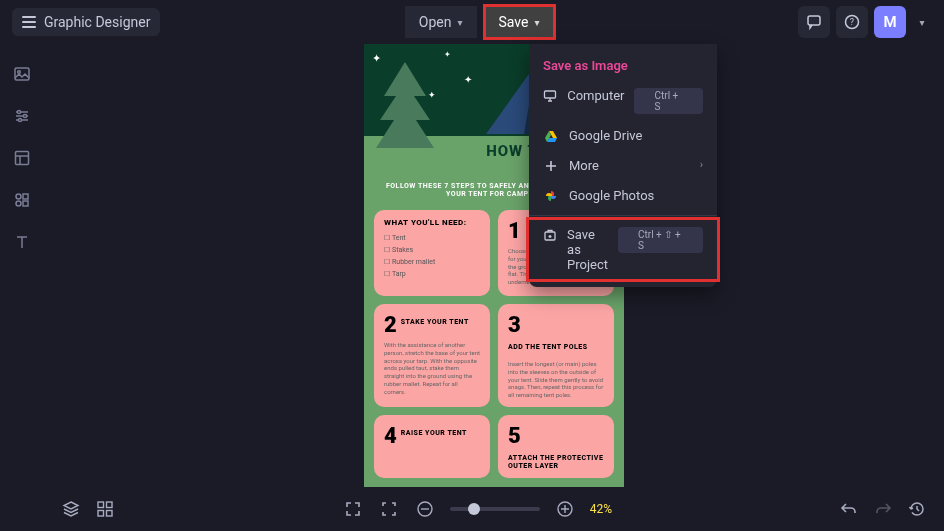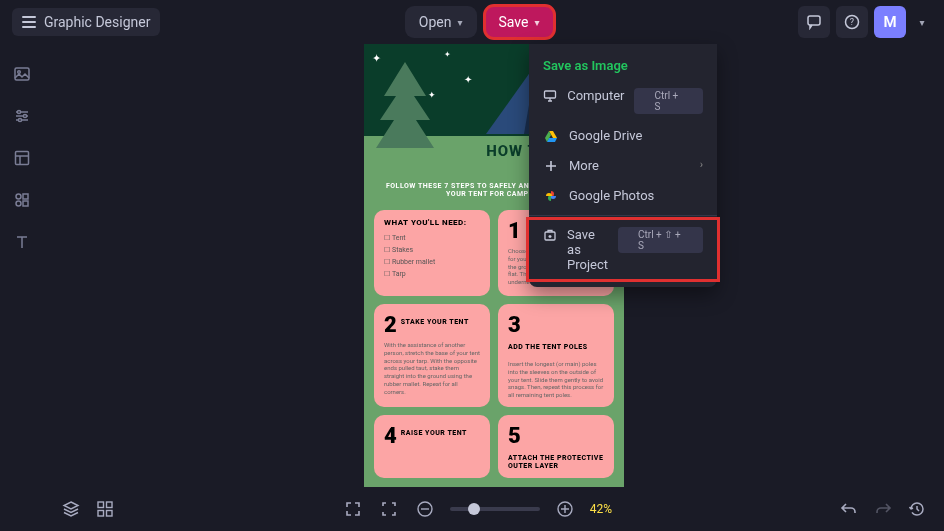--- a/index.html
+++ b/index.html
@@ -2,22 +2,22 @@
 <html><head>
 <meta charset="utf-8">
 <style>
 *{margin:0;padding:0;box-sizing:border-box;font-family:-apple-system,BlinkMacSystemFont,'Segoe UI',Roboto,sans-serif}
 body{background:#1a1b26;color:#c5c8d9;width:944px;height:531px;overflow:hidden;position:relative}
 .topbar{height:44px;display:flex;align-items:center;padding:0 12px;gap:8px}
 .menu-btn{display:flex;align-items:center;gap:8px;padding:6px 10px;background:#272836;border-radius:6px;cursor:pointer;font-size:14px}
 .hamburger{display:flex;flex-direction:column;gap:3px}
 .hamburger span{width:14px;height:2px;background:#c5c8d9;border-radius:1px}
 .top-center{flex:1;display:flex;justify-content:center;gap:8px}
-.btn{display:flex;align-items:center;gap:6px;padding:8px 14px;background:#272836;border-radius:9px;cursor:pointer;font-size:14px}
-.btn-save{background:#be185d;color:#fff;outline:3px solid #e03030;outline-offset:-1px}
+.btn{display:flex;align-items:center;gap:6px;padding:8px 14px;background:#272836;border-radius:0;cursor:pointer;font-size:14px}
+.btn-save{background:#404040;color:#fff;outline:3px solid #e03030;outline-offset:-1px}
 .chev{font-size:10px;opacity:.8}
 .top-right{display:flex;align-items:center;gap:6px}
 .icon-btn{width:32px;height:32px;display:flex;align-items:center;justify-content:center;background:#272836;border-radius:6px;cursor:pointer}
 .avatar{width:32px;height:32px;background:#7b7fff;color:#fff;border-radius:6px;display:flex;align-items:center;justify-content:center;font-weight:600;font-size:15px}
 .sidebar{position:absolute;left:0;top:44px;width:44px;display:flex;flex-direction:column;align-items:center;gap:18px;padding-top:18px}
 .side-icon{width:24px;height:24px;display:flex;align-items:center;justify-content:center;color:#7a7d95;cursor:pointer}
 .canvas-area{position:absolute;left:44px;top:44px;right:0;bottom:44px;display:flex;justify-content:center;align-items:flex-start;overflow:hidden}
 .canvas{width:260px;height:500px;background:#6aa36a;position:relative;margin-top:0;overflow:hidden}
 .sky{height:92px;background:#0a3d2a;position:relative}
 .star{position:absolute;color:#fff}
@@ -26,21 +26,21 @@
 .title{color:#0a3d2a;font-weight:800;font-size:15px;text-align:right;padding:6px 14px 2px 0;letter-spacing:1px}
 .subtitle{color:#fff;font-size:7px;text-align:center;font-weight:700;padding:2px 20px 4px;letter-spacing:.5px}
 .cards{display:grid;grid-template-columns:1fr 1fr;gap:8px;padding:8px 10px}
 .card{background:#fca5a5;border-radius:10px;padding:8px 10px;min-height:86px}
 .card-num{font-size:22px;font-weight:900;color:#000;display:inline-block;margin-right:4px}
 .card-title{font-size:7px;font-weight:800;color:#000;display:inline-block;vertical-align:top;margin-top:6px;letter-spacing:.5px}
 .card-body{font-size:6px;color:#666;line-height:1.3;margin-top:4px}
 .need-list{font-size:7px;color:#555;line-height:1.7}
 .need-list div:before{content:"☐ ";font-size:7px}
 .dropdown{position:absolute;left:529px;top:44px;width:188px;background:#23242f;border-radius:0 0 8px 8px;padding:8px 0;z-index:100;box-shadow:0 8px 20px rgba(0,0,0,.4)}
-.dd-header{font-size:13px;font-weight:600;color:#22c55e;padding:6px 14px 8px}
+.dd-header{font-size:13px;font-weight:600;color:#ec4899;padding:6px 14px 8px}
 .dd-item{display:flex;align-items:flex-start;gap:10px;padding:7px 14px;font-size:13px;cursor:pointer;position:relative}
 .dd-icon{width:16px;height:16px;display:flex;align-items:center;justify-content:center;font-size:12px}
 .dd-label{flex:1}
 .dd-shortcut{font-size:10px;background:#34354a;padding:2px 20px;border-radius:4px;color:#aab}
 .dd-more-arrow{font-size:11px;color:#888}
 .dd-divider{height:1px;background:#363748;margin:4px 0}
 .dd-project{outline:3px solid #e03030;outline-offset:0}
 .bottombar{position:absolute;bottom:0;left:44px;right:0;height:44px;display:flex;align-items:center;padding:0 16px;gap:12px}
 .bottom-left{display:flex;gap:12px}
 .bottom-center{flex:1;display:flex;justify-content:center;align-items:center;gap:14px}

